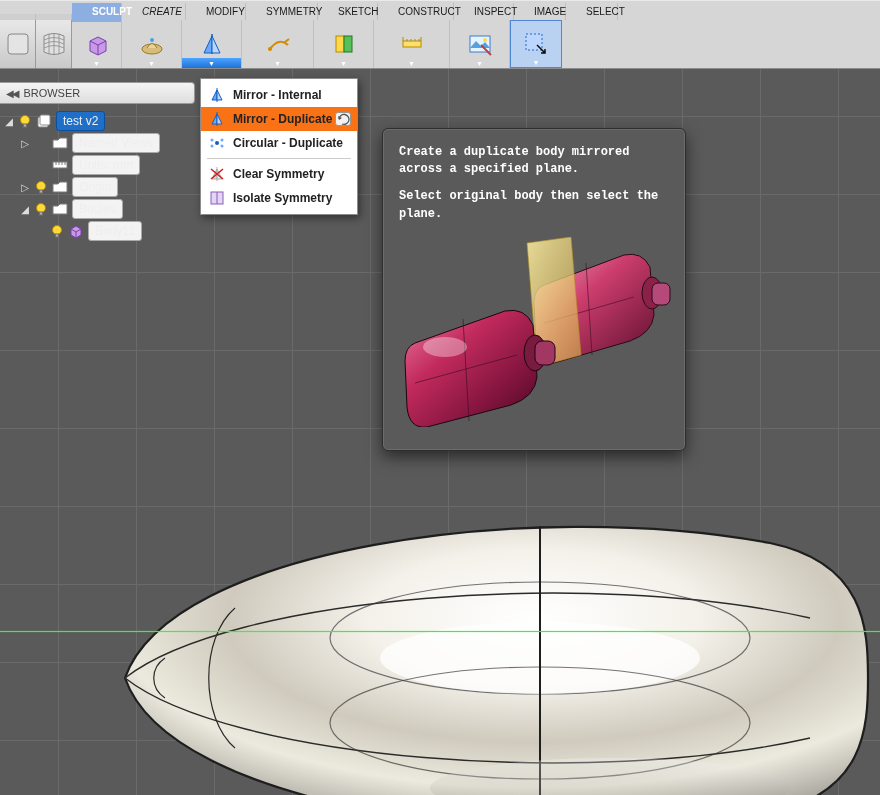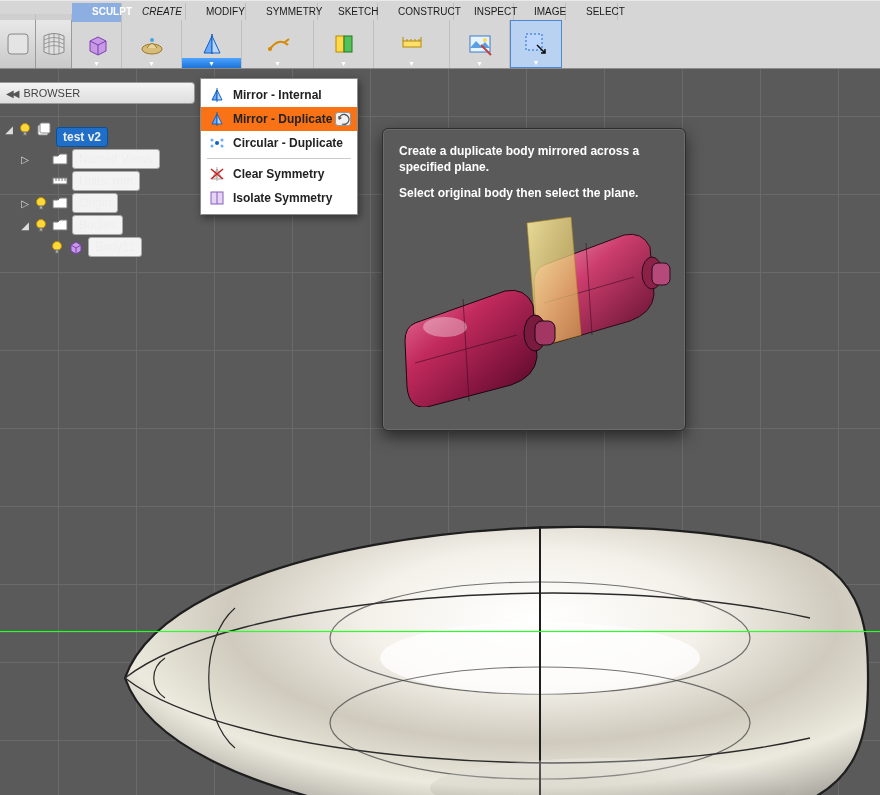--- a/index.html
+++ b/index.html
@@ -38,36 +38,36 @@
   .browser { position:absolute; left:0; top:82px; width:195px; color:#222; font-size:12px; }
   .browser-header{ background:linear-gradient(#f4f4f4,#dedede); border:1px solid #9a9a9a; border-left:none; border-radius:0 4px 4px 0; padding:4px 6px; display:flex; align-items:center; gap:6px; font-size:11px; color:#444;}
   .arrows{font-size:10px; letter-spacing:-2px; color:#555;}
   .tree{ margin-top:6px; }
   .row{ display:flex; align-items:center; gap:4px; padding:1px 0 1px 4px; white-space:nowrap; }
   .row .exp{ width:10px; font-size:10px; color:#ddd; text-align:center; }
   .row .bulb{ width:14px; height:14px; }
   .row .nodeicon{ width:16px; height:16px; display:flex; align-items:center; justify-content:center; }
   .row .lbl{ font-size:12px; color:#eee; padding:2px 6px; }
   .row.d1{ padding-left:4px;} .row.d2{ padding-left:20px;} .row.d3{ padding-left:36px;}
-  .pill-active{ background:#1f6fc9; color:#fff; border:1px solid #0e4f99; border-radius:3px; font-weight:bold;margin-top:16px;}
+  .pill-active{ background:#1f6fc9; color:#fff; border:1px solid #0e4f99; border-radius:3px; font-weight:normal;}
   .pill-light{ background:#f3f3f3; color:#222; border:1px solid #aaa; border-radius:3px; }
   .pill-light-b{ background:#f3f3f3; color:#1b5bb5; border:1px solid #aaa; border-radius:3px; }
 
   
   .dropdown { position:absolute; left:200px; top:78px; width:158px; background:#fff; border:1px solid #8c8c8c; box-shadow:2px 3px 8px rgba(0,0,0,.45); font-size:12px; color:#222; padding:4px 0;font-weight:bold;}
   .dd-item{ display:flex; align-items:center; gap:8px; padding:4px 8px; position:relative;}
   .dd-item:hover, .dd-item.hov{ background:#f97316; }
   .dd-icon{ width:16px; height:16px; display:flex; align-items:center; justify-content:center; }
   .dd-swoosh{ position:absolute; right:6px; top:50%; transform:translateY(-50%); width:16px; height:14px; border:1px solid #999; border-radius:3px; background:#f2f2f2; display:flex; align-items:center; justify-content:center;}
   .dd-sep{ height:1px; background:#ccc; margin:3px 6px;}
 
   
   .tooltip{ position:absolute; left:382px; top:128px; width:304px; background:#5a5a5a; border:1px solid #2e2e2e; border-radius:6px; box-shadow:0 6px 16px rgba(0,0,0,.55), inset 0 0 0 1px #6c6c6c; color:#fff; font-size:12px; padding:14px 16px 18px 16px;}
   .tooltip p{ margin-bottom:10px; line-height:1.35; }
-  .tooltip b{ font-weight:bold; }
+  .tooltip b{ font-weight:bold;font-family:Liberation Mono, monospace; }
   .tt-ill{ width:272px; height:200px; margin-top:6px; display:flex; align-items:center; justify-content:center; }
 
   
   .body3d{ position:absolute; left:110px; top:440px; width:760px; height:340px; }
 </style>
 </head>
 <body>
 
 <div class="viewport">
   <div class="body3d">

